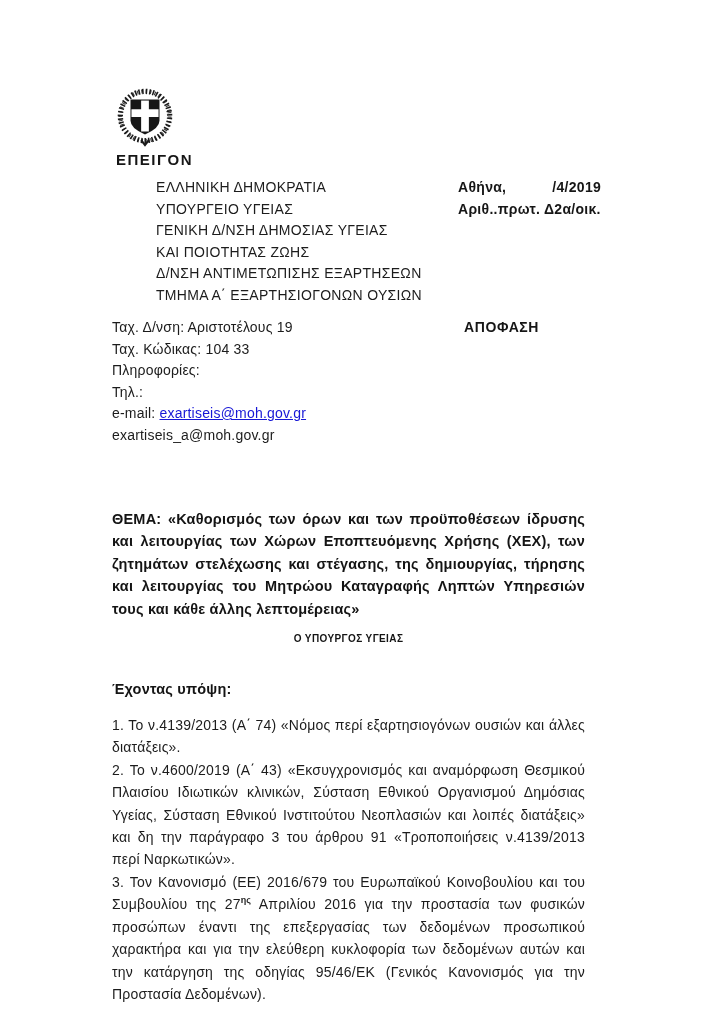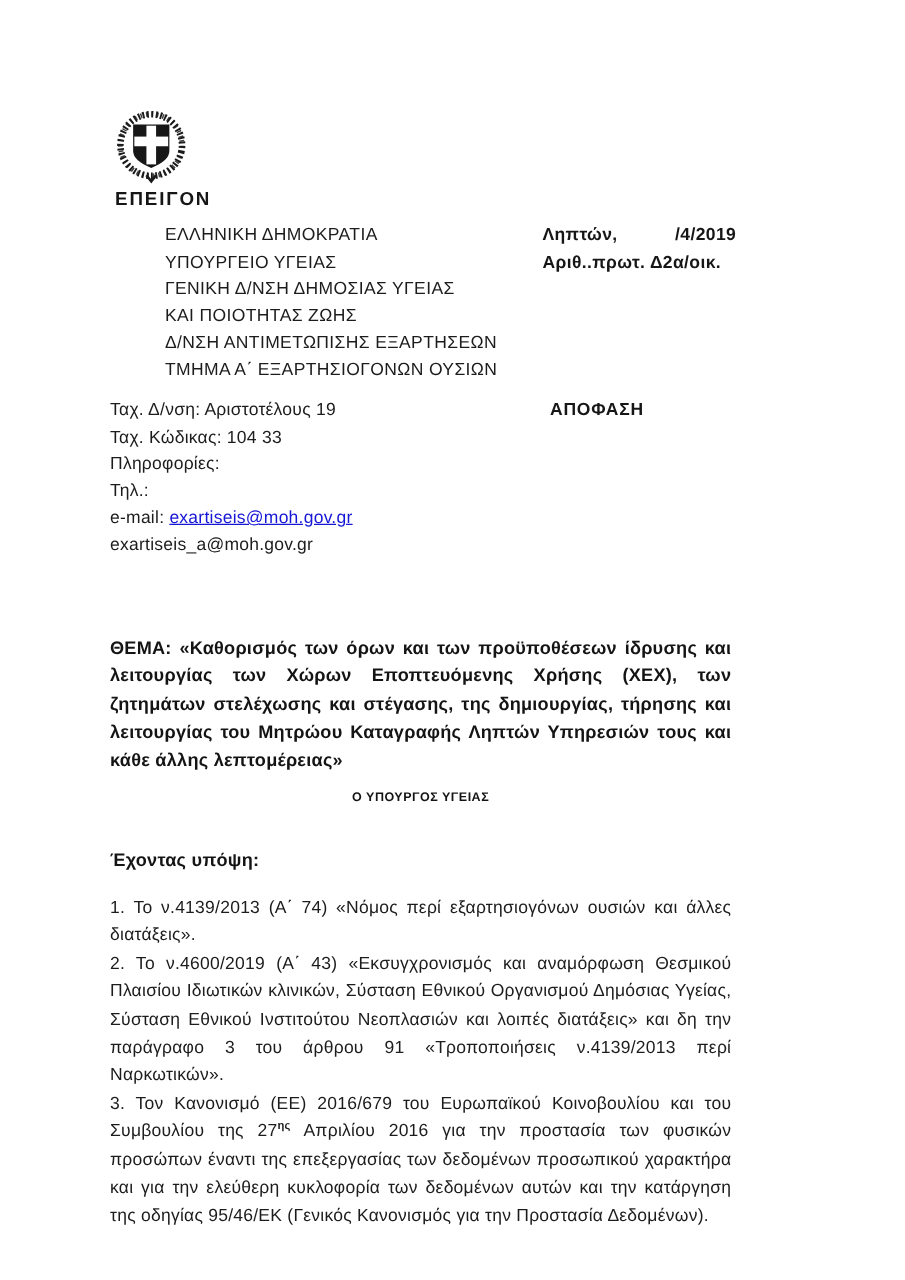--- a/index.html
+++ b/index.html
@@ -6,21 +6,21 @@
   html, body {
     width: 724px; height: 1024px;
     background: #ffffff;
     font-family: "Liberation Sans", "DejaVu Sans", sans-serif;
     color: #1a1a1a;
     overflow: hidden;
   }
   .page {
     position: relative;
     width: 672px; height: 1024px;
-    padding: 86px 87px 0 88px;
+    padding: 86px 87px 0 112px;
   }
   
   .emblem-block { margin-left: 4px; }
   .emblem-svg { display: block; width: 58px; height: 62px; }
   .urgency {
     margin-top: 3px;
     font-size: 15px;
     font-weight: bold;
     letter-spacing: 1.5px;
     color: #161616;
@@ -128,21 +128,21 @@
   <div class="header-section">
     <div class="agency-line">ΕΛΛΗΝΙΚΗ ΔΗΜΟΚΡΑΤΙΑ</div>
     <div class="agency-line">ΥΠΟΥΡΓΕΙΟ ΥΓΕΙΑΣ</div>
     <div class="agency-line">ΓΕΝΙΚΗ Δ/ΝΣΗ ΔΗΜΟΣΙΑΣ ΥΓΕΙΑΣ</div>
     <div class="agency-line">ΚΑΙ ΠΟΙΟΤΗΤΑΣ ΖΩΗΣ</div>
     <div class="agency-line">Δ/ΝΣΗ ΑΝΤΙΜΕΤΩΠΙΣΗΣ ΕΞΑΡΤΗΣΕΩΝ</div>
     <div class="agency-line">ΤΜΗΜΑ Α΄ ΕΞΑΡΤΗΣΙΟΓΟΝΩΝ ΟΥΣΙΩΝ</div>
 
     <div class="header-meta">
       <div>
-        <span>Ληπτών,</span><span class="date-spacer"></span><span>/4/2019</span>
+        <span>Αθήνα,</span><span class="date-spacer"></span><span>/4/2019</span>
       </div>
       <div>Αριθ..πρωτ. Δ2α/οικ.</div>
     </div>
   </div>
 
   <div class="contact-section">
     <div class="contact-line">Ταχ. Δ/νση: Αριστοτέλους 19</div>
     <div class="contact-line">Ταχ. Κώδικας: 104 33</div>
     <div class="contact-line">Πληροφορίες:</div>
     <div class="contact-line">Τηλ.:</div>

